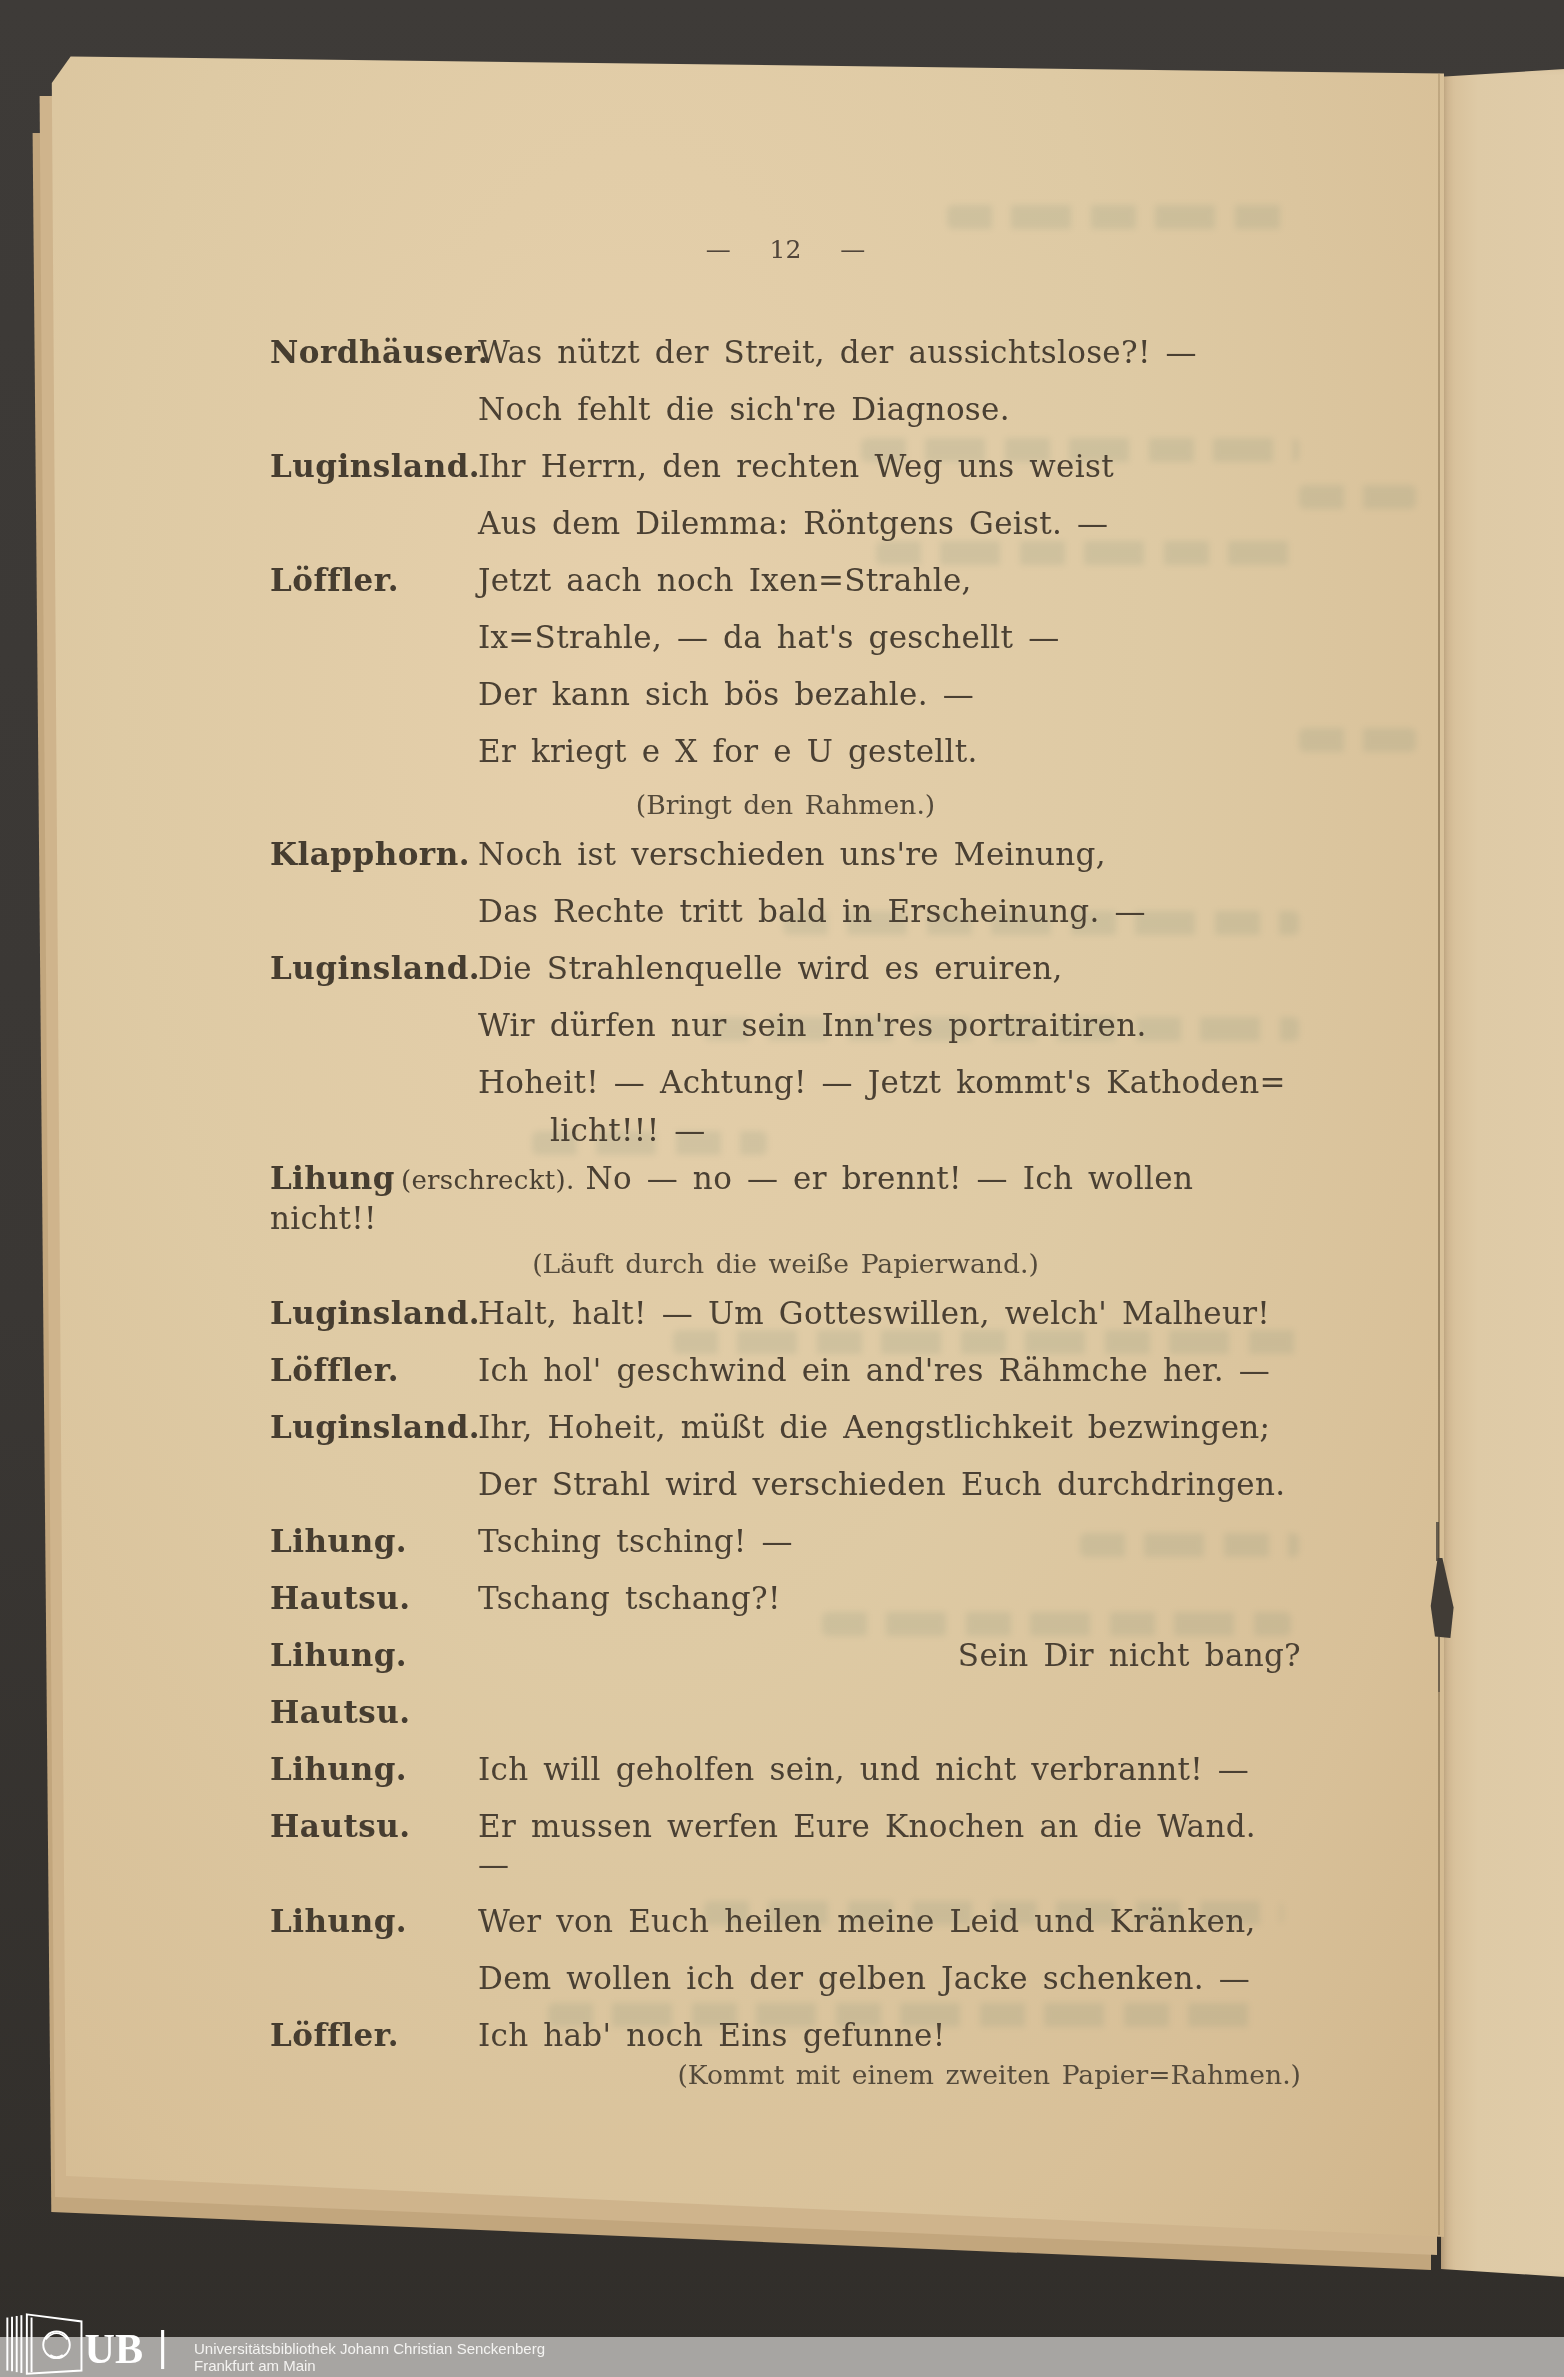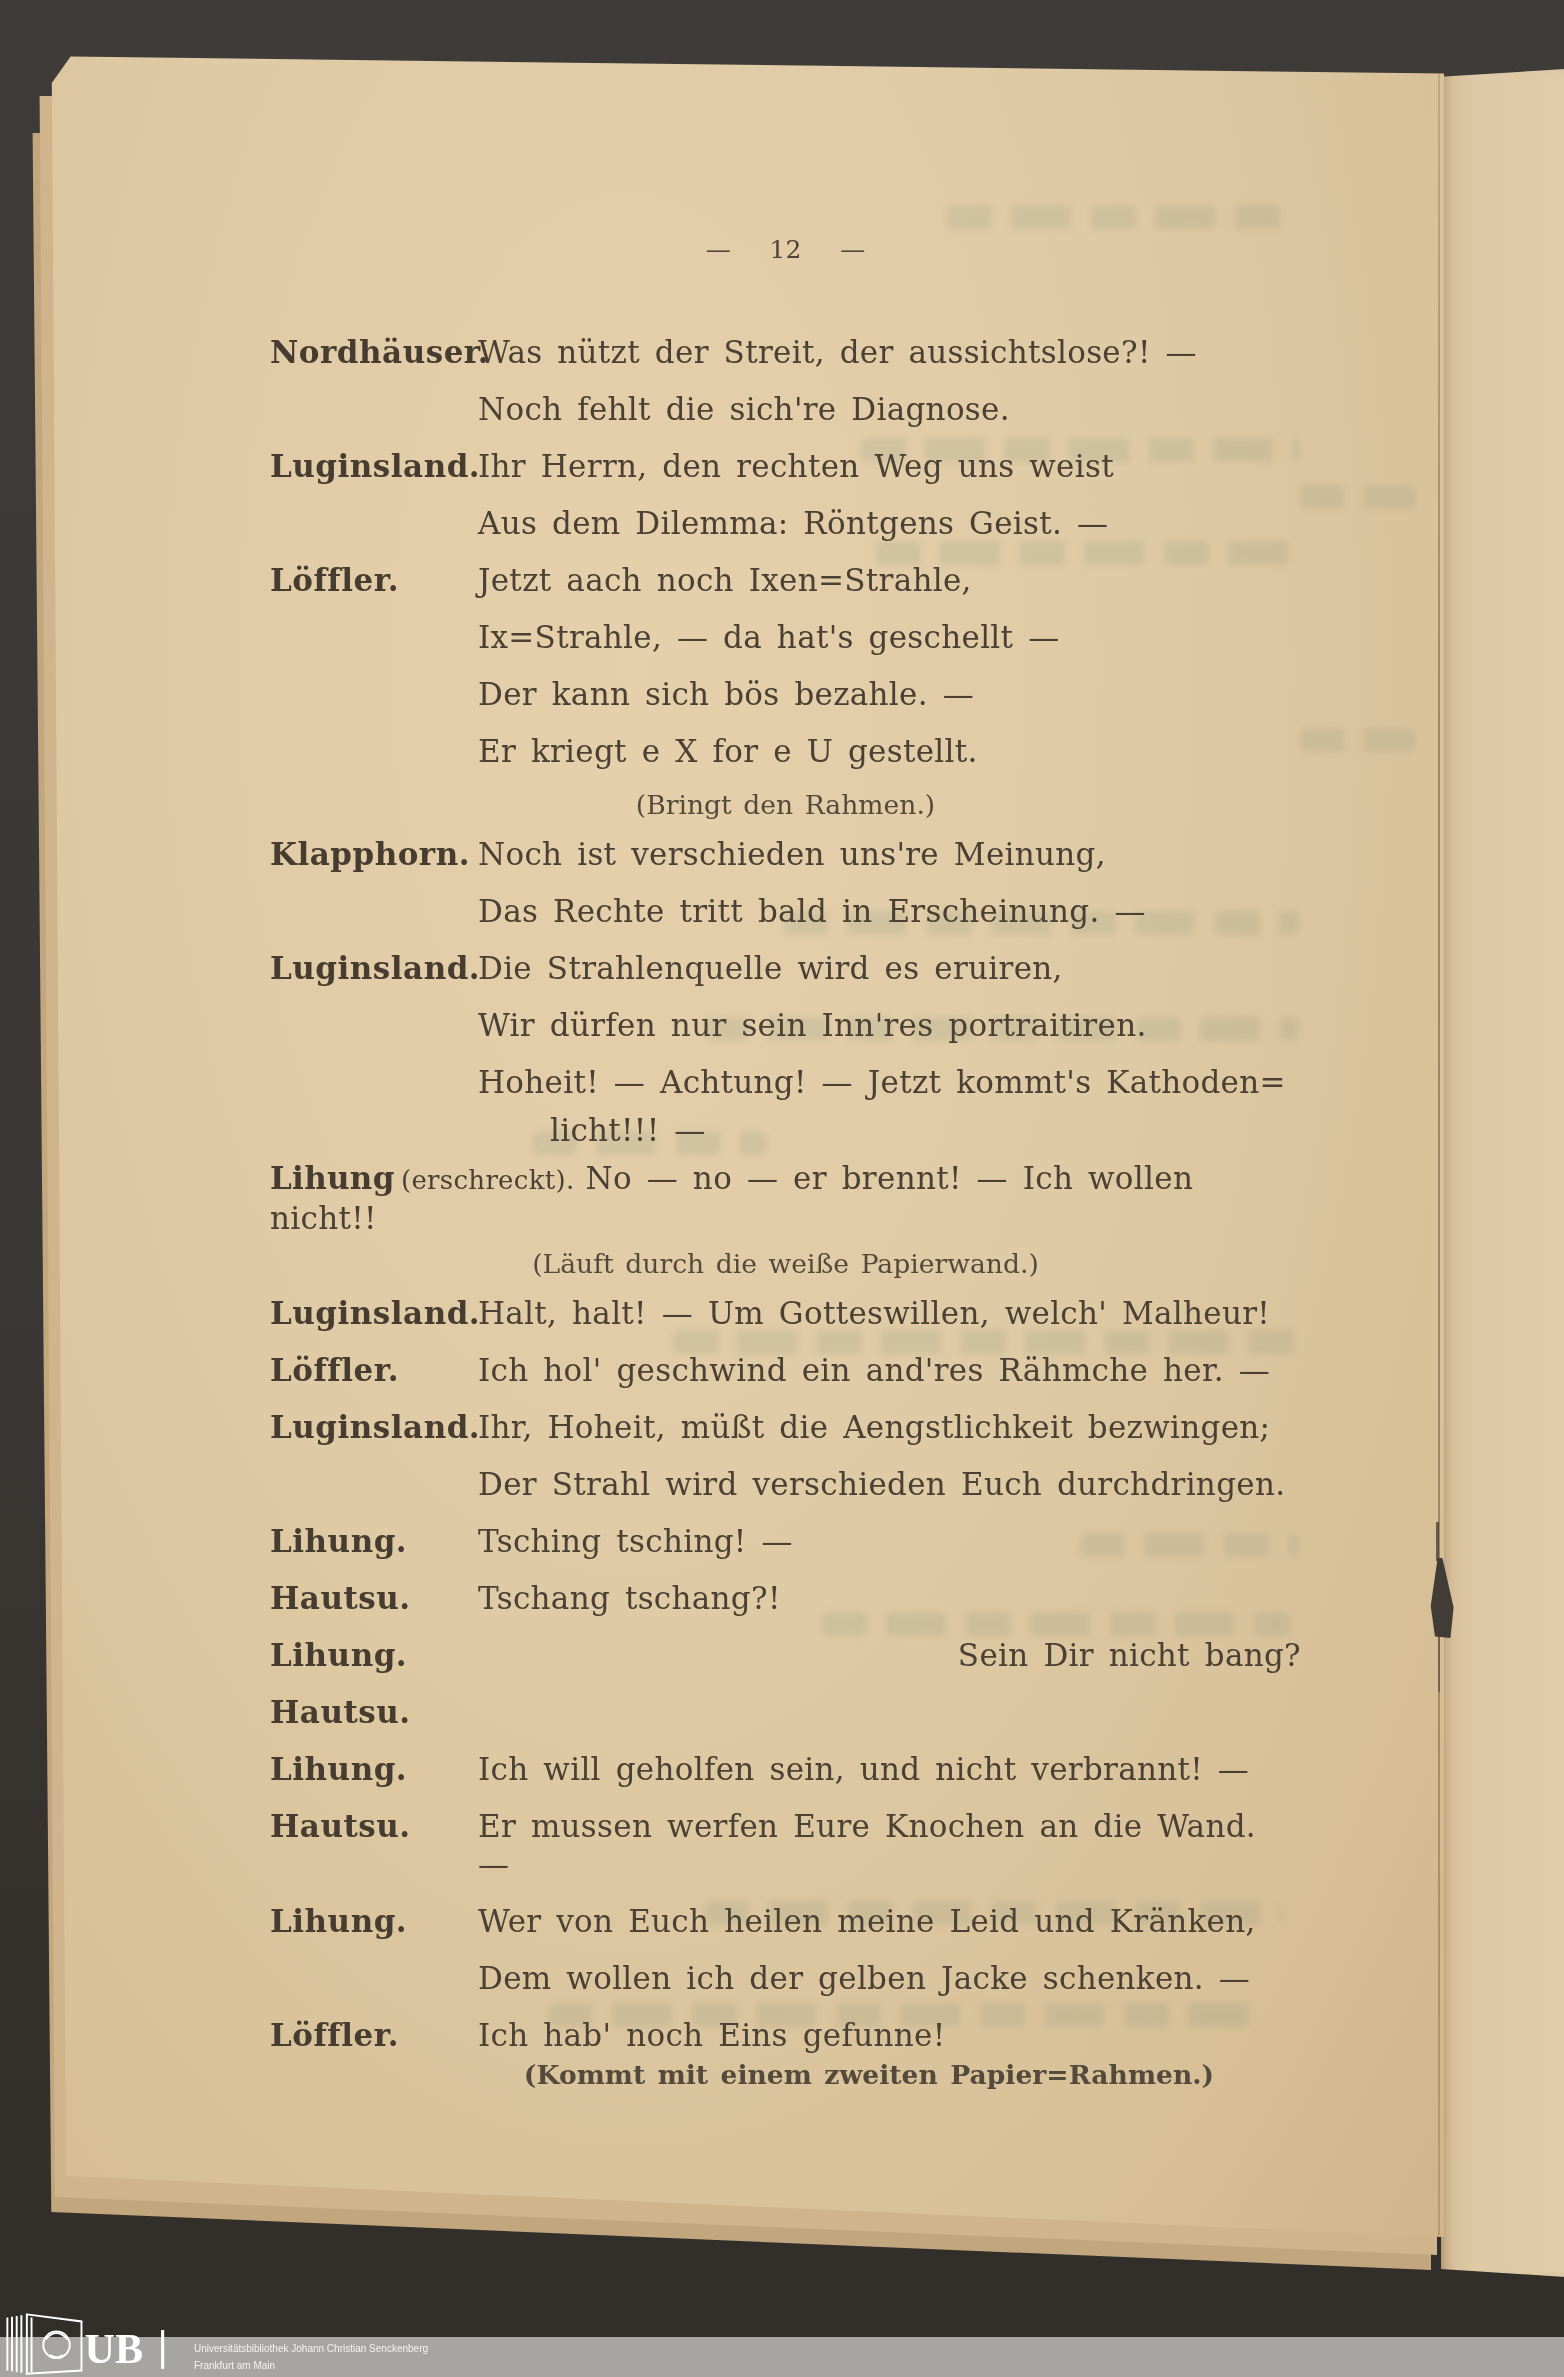--- a/index.html
+++ b/index.html
@@ -66,30 +66,30 @@
   .row.tight{margin-bottom:10.2px;}
   .row .indent{padding-left:72px;}
   .row .center{text-align:left;}
   .row .right{text-align:right;}
   .inline-speaker{font-weight:bold;color:#463d30;}
   .inline-note{font-size:26px;margin:0 11px 0 6.3px;}
   .stage{
     font-size:26.6px;line-height:32px;margin-bottom:14px;color:#544a3b;
     text-align:center;word-spacing:3.1px;
   }
-  .stage.offset{text-align:center;padding-left:167px;font-weight:bold;}
+  .stage.offset{text-align:right;padding-left:167px;}
   .stage.last{margin-top:-4.7px;}
   
   .banner{
     position:absolute;left:0;top:2337px;width:1565px;height:41px;
     background:#a7a5a2;z-index:10;
   }
   .banner-text{
     position:absolute;left:194px;top:2340px;z-index:12;
-    font-family:"Liberation Sans",sans-serif;color:#f4f3f1;line-height:17px;font-size:10px;
+    font-family:"Liberation Sans",sans-serif;color:#f4f3f1;line-height:17px;font-size:15px;
   }
   .ub-logo{position:absolute;left:4.7px;top:2308px;z-index:12;}
 </style>
 </head>
 <body>
 
 <div class="sheet sheet-b"></div>
 <div class="sheet sheet-a"></div>
 
 <div class="sheet next-page"></div>

